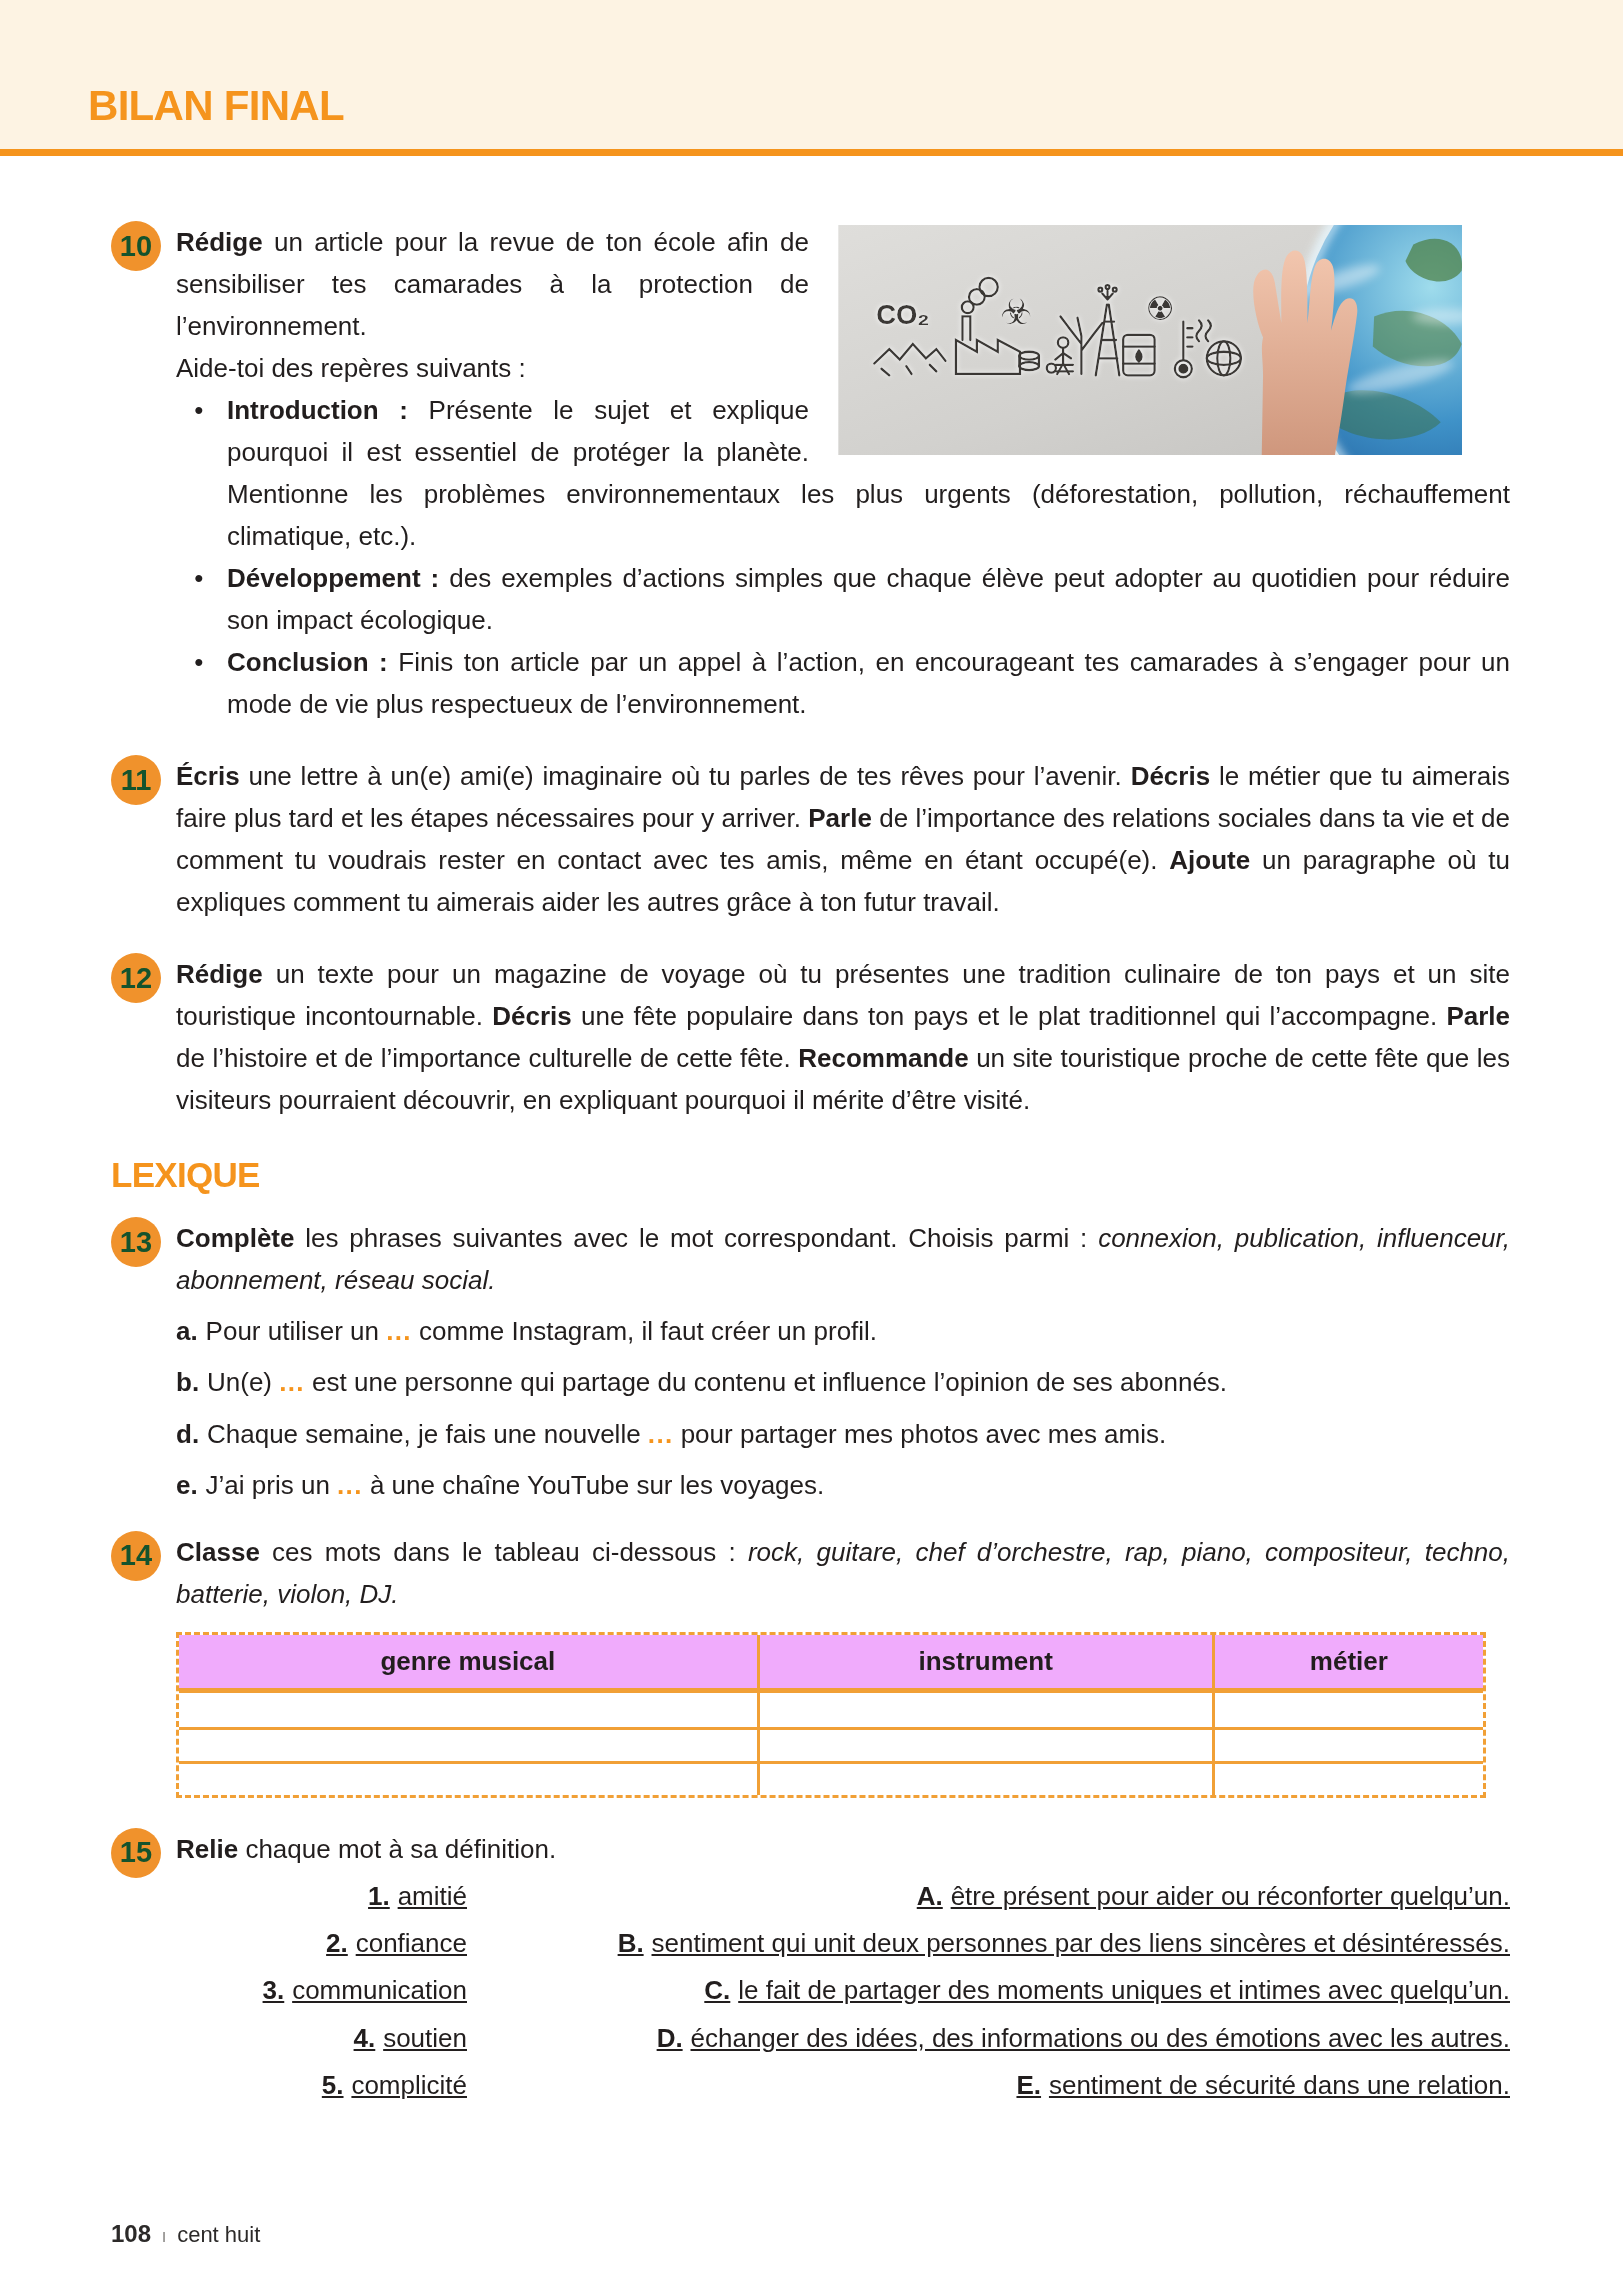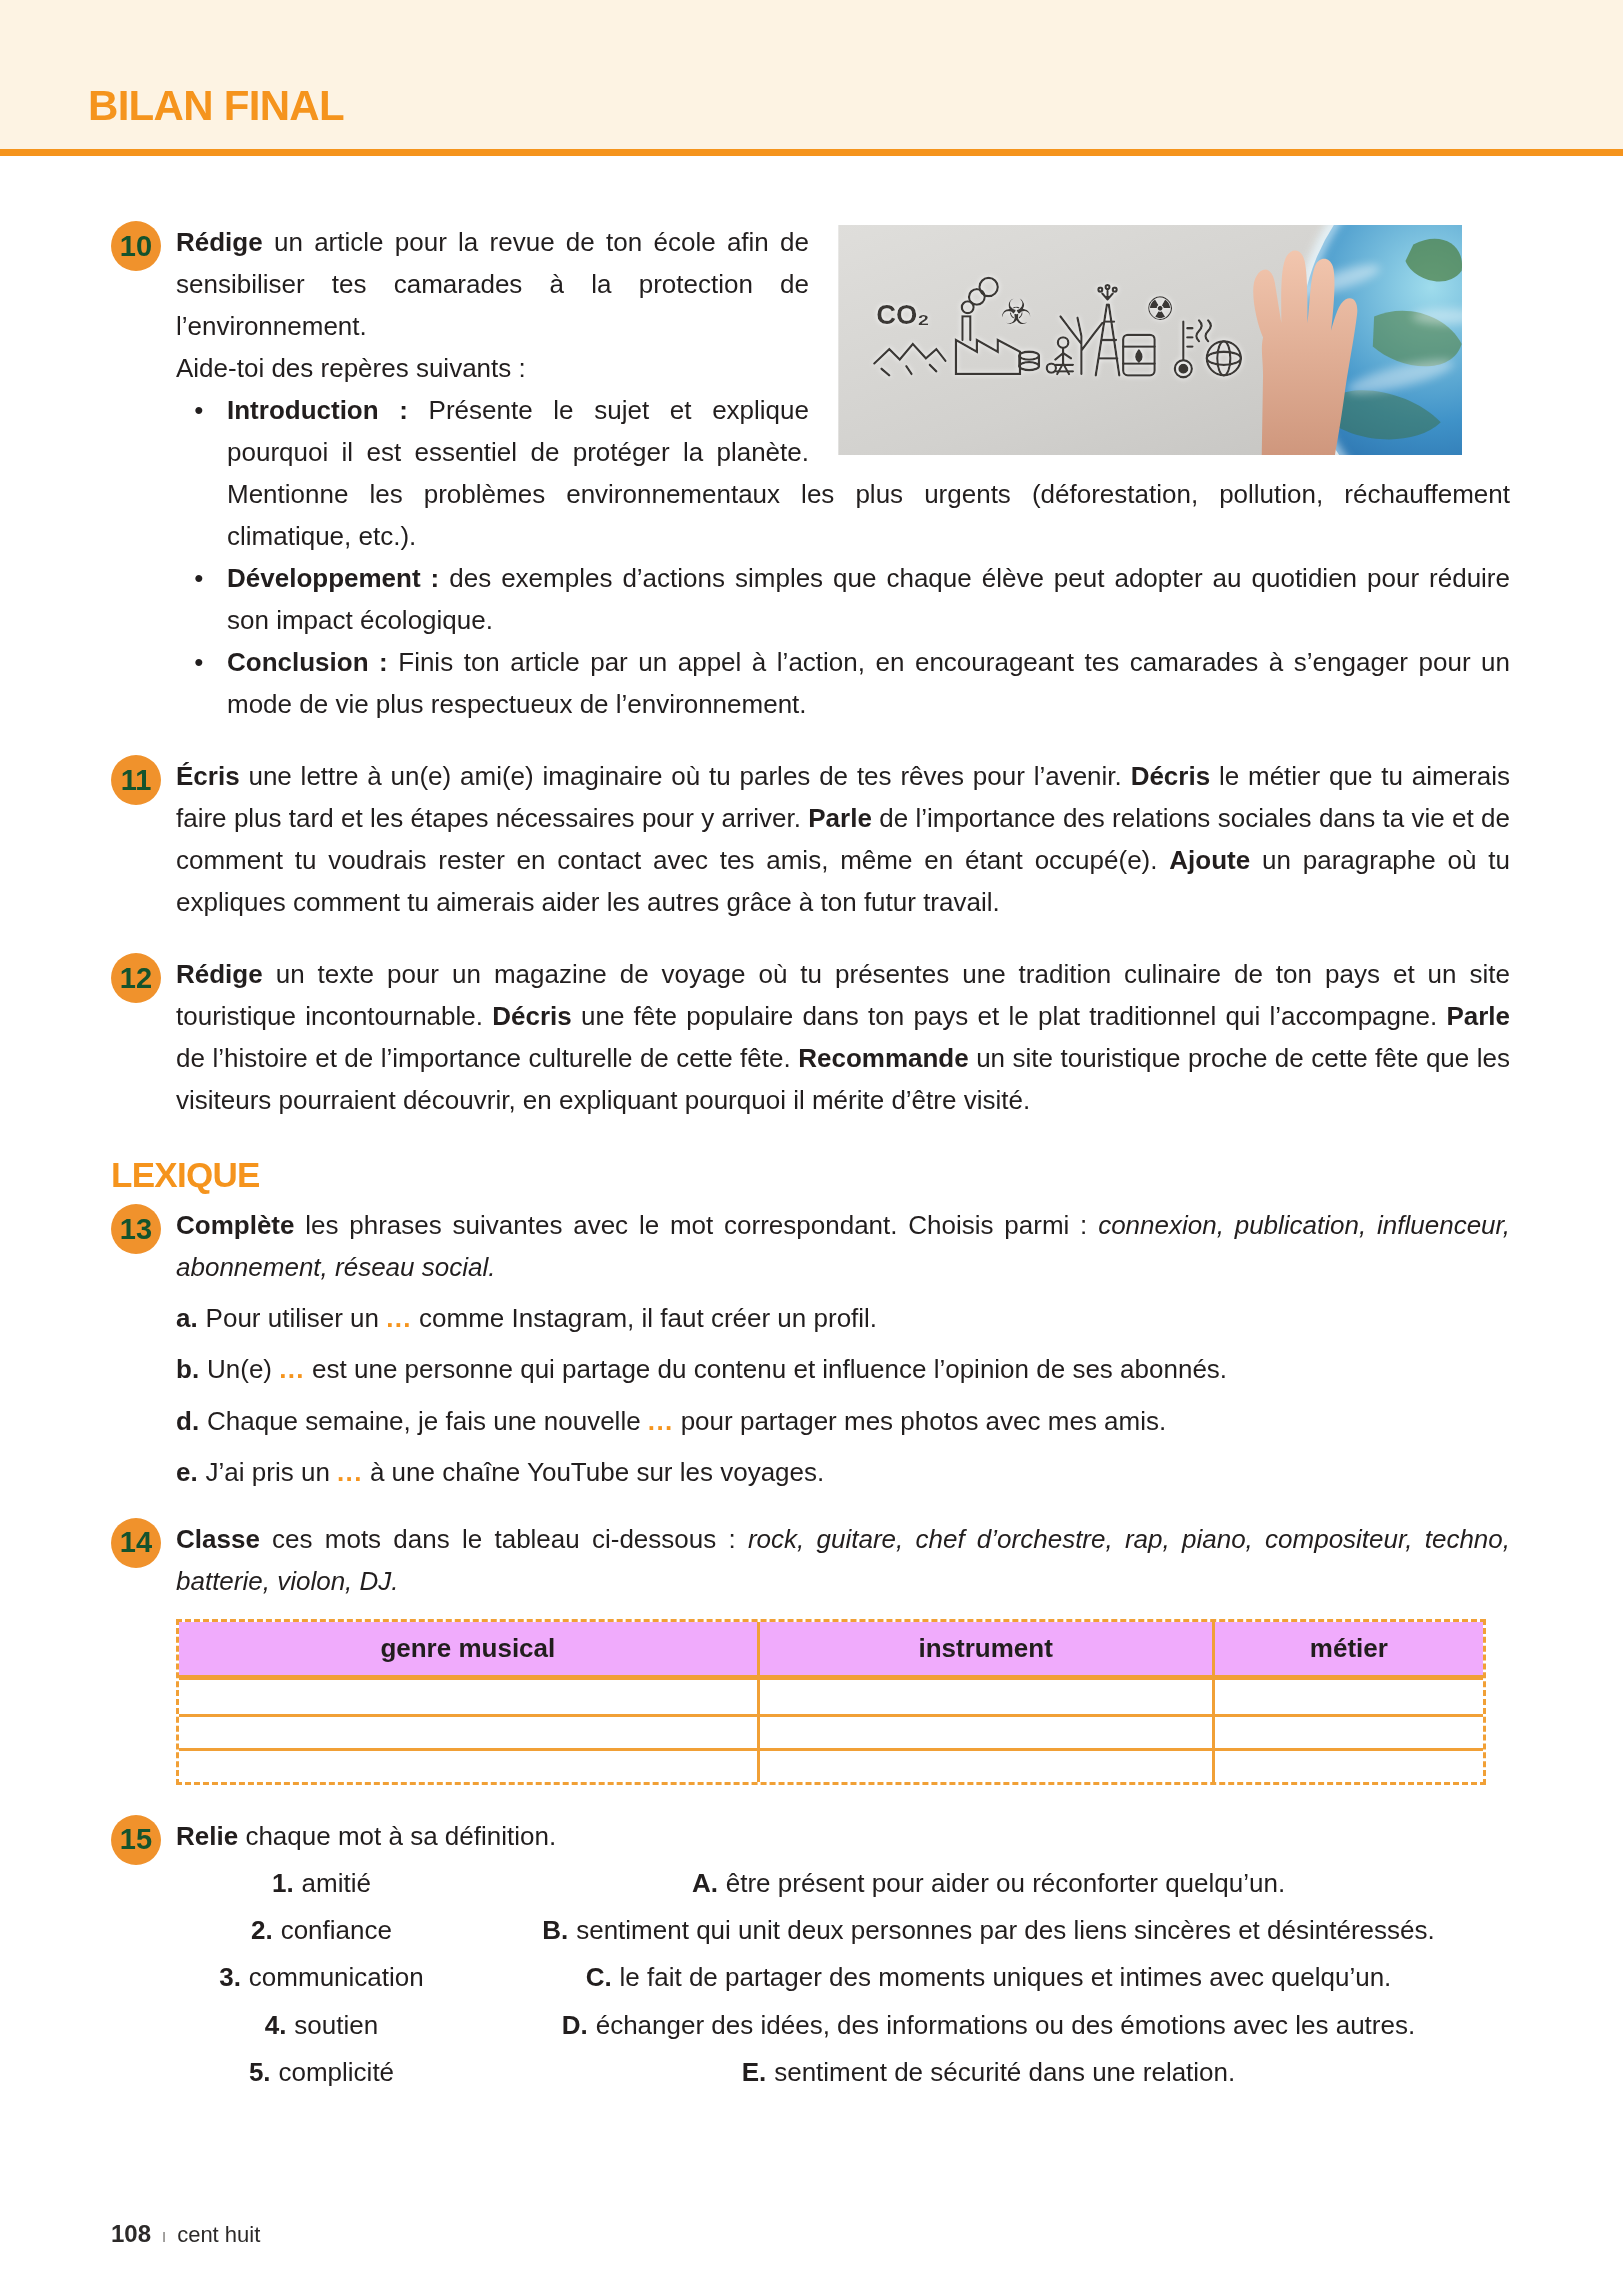--- a/index.html
+++ b/index.html
@@ -43,42 +43,42 @@
   }
   ul.reperes{list-style:none;margin:0;padding:0;}
   ul.reperes li{position:relative;padding-left:51px;}
   ul.reperes .bullet{position:absolute;left:18.3px;top:0;}
   
   .ex-11,.ex-12{margin-top:30px;}
   
   .lexique-heading{
     margin:34px 0 0 0;font-size:35px;font-weight:bold;letter-spacing:-0.7px;color:var(--accent);
   }
-  .ex-13{margin-top:9px;}
+  .ex-13{margin-top:22px;}
   .lex-item{margin-top:9.2px;text-align:left;}
   .lbl{font-weight:bold;margin-right:7.9px;}
   .dots{color:var(--accent);font-weight:bold;letter-spacing:1.3px;}
   .italic{font-style:italic;}
   
   .ex-14{margin-top:25px;}
   table.classe{
     border-collapse:separate;border-spacing:0;width:1310px;margin-top:17px;
     border:3.9px dashed var(--tborder);
   }
   table.classe th{
     background:#f0abfc;height:58px;font-size:26px;font-weight:bold;color:#221e1e;
     border-bottom:5.2px solid var(--tborder);text-align:center;
   }
   table.classe th + th, table.classe td + td{border-left:3.3px solid var(--tborder);}
   table.classe td{height:34px;background:#fff;}
   table.classe tr + tr td{border-top:3.3px solid var(--tborder);}
   
   .ex-15{margin-top:30px;}
   .match{margin-top:5.2px;}
-  .match-row{display:flex;margin-top:5.2px;text-align:center;}
+  .match-row{display:flex;margin-top:5.2px;text-align:right;text-decoration:underline;}
   .match-word{width:291px;flex:none;}
   .match-def{flex:1;}
   
   .page-footer{
     position:absolute;left:111px;top:2220px;font-size:22px;color:#2c2a29;
     display:flex;align-items:baseline;
   }
   .page-num{font-weight:bold;font-size:24px;}
   .footer-sep{color:#8f8d8b;margin:0 10.5px;font-size:18.3px;}
 </style>

